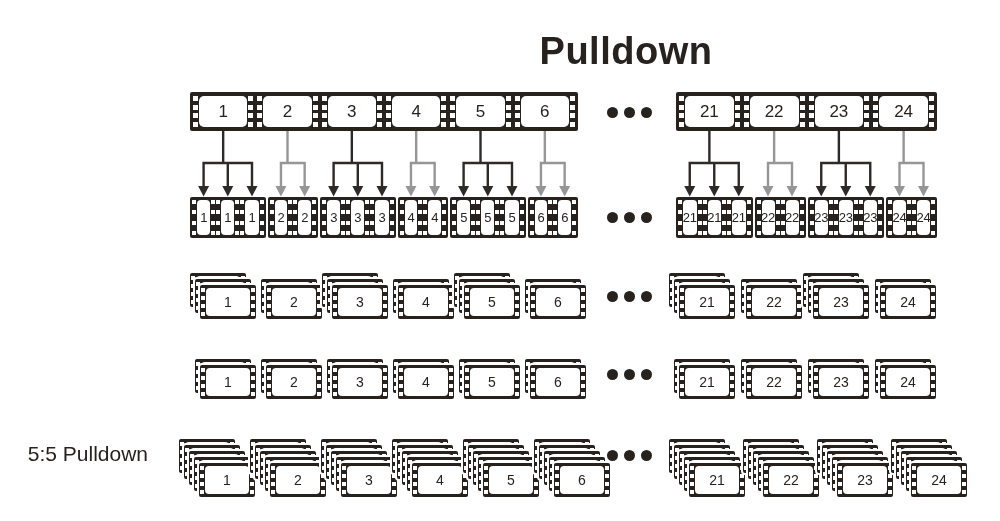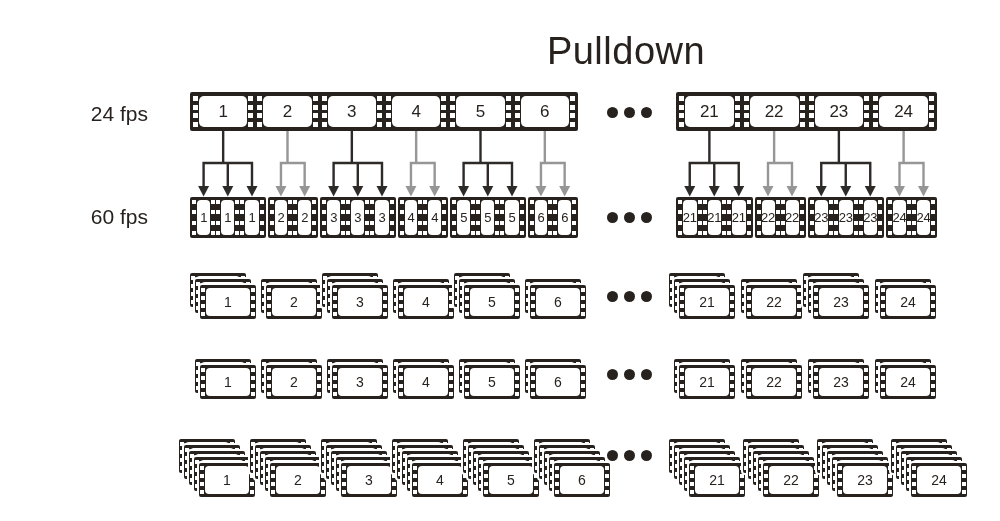--- a/index.html
+++ b/index.html
@@ -1,19 +1,19 @@
 <!DOCTYPE html>
 <html><head>
 <meta charset="utf-8">
 <style>
   html,body{margin:0;padding:0;background:#fff;}
   .canvas{position:relative;width:1000px;height:521px;background:var(--bg,#fff);
           font-family:"Liberation Sans",sans-serif;color:var(--ink,#28221f);overflow:hidden;}
   .title{position:absolute;left:476px;top:31px;width:300px;text-align:center;
-         font-size:38px;line-height:40px;font-weight:400;letter-spacing:.5px;}
+         font-size:38px;line-height:40px;font-weight:700;letter-spacing:.5px;}
   .rlabel{position:absolute;left:0;width:148px;text-align:right;
           font-size:21px;line-height:26px;}
   .lab-0{top:101px}.lab-1{top:204px}.lab-2{top:284px}.lab-3{top:362px}.lab-4{top:441px}
 
   
   .strip{position:absolute;display:flex;background:var(--ink);border-radius:2px;box-sizing:border-box;}
   .s24{padding:0 2px;gap:2px;}
   .s60{padding:0 2px;gap:1px;}
   .cell{flex:1 1 0;display:flex;min-width:0;}
   .dc{display:flex;flex-direction:column;justify-content:space-between;flex:0 0 auto;}
@@ -38,22 +38,21 @@
   .ncard{font-size:14px;}
 
   .edot{position:absolute;width:11px;height:11px;border-radius:50%;background:var(--ink);}
   svg.arrows{position:absolute;left:0;top:0;pointer-events:none;}
 </style>
 </head>
 <body>
 
 <div class="canvas" id="cv" style="--ink: #28221f; --bg: #ffffff; --frame: #ffffff;">
   <div class="title">Pulldown</div>
-  <div class="rlabel lab-0">24 fps</div>
-  <div class="rlabel lab-1">60 fps</div>
+  <div class="rlabel lab-4">5:5 Pulldown</div>
 <div class="strip s24" style="left: 190px; top: 92px; width: 388px; height: 39px;">
       <div class="cell">
         <div class="dc">
           <div class="hole"></div>
           <div class="hole"></div>
           <div class="hole"></div>
           <div class="hole"></div>
         </div>
         <div class="win">
           <div class="n24">1</div>

